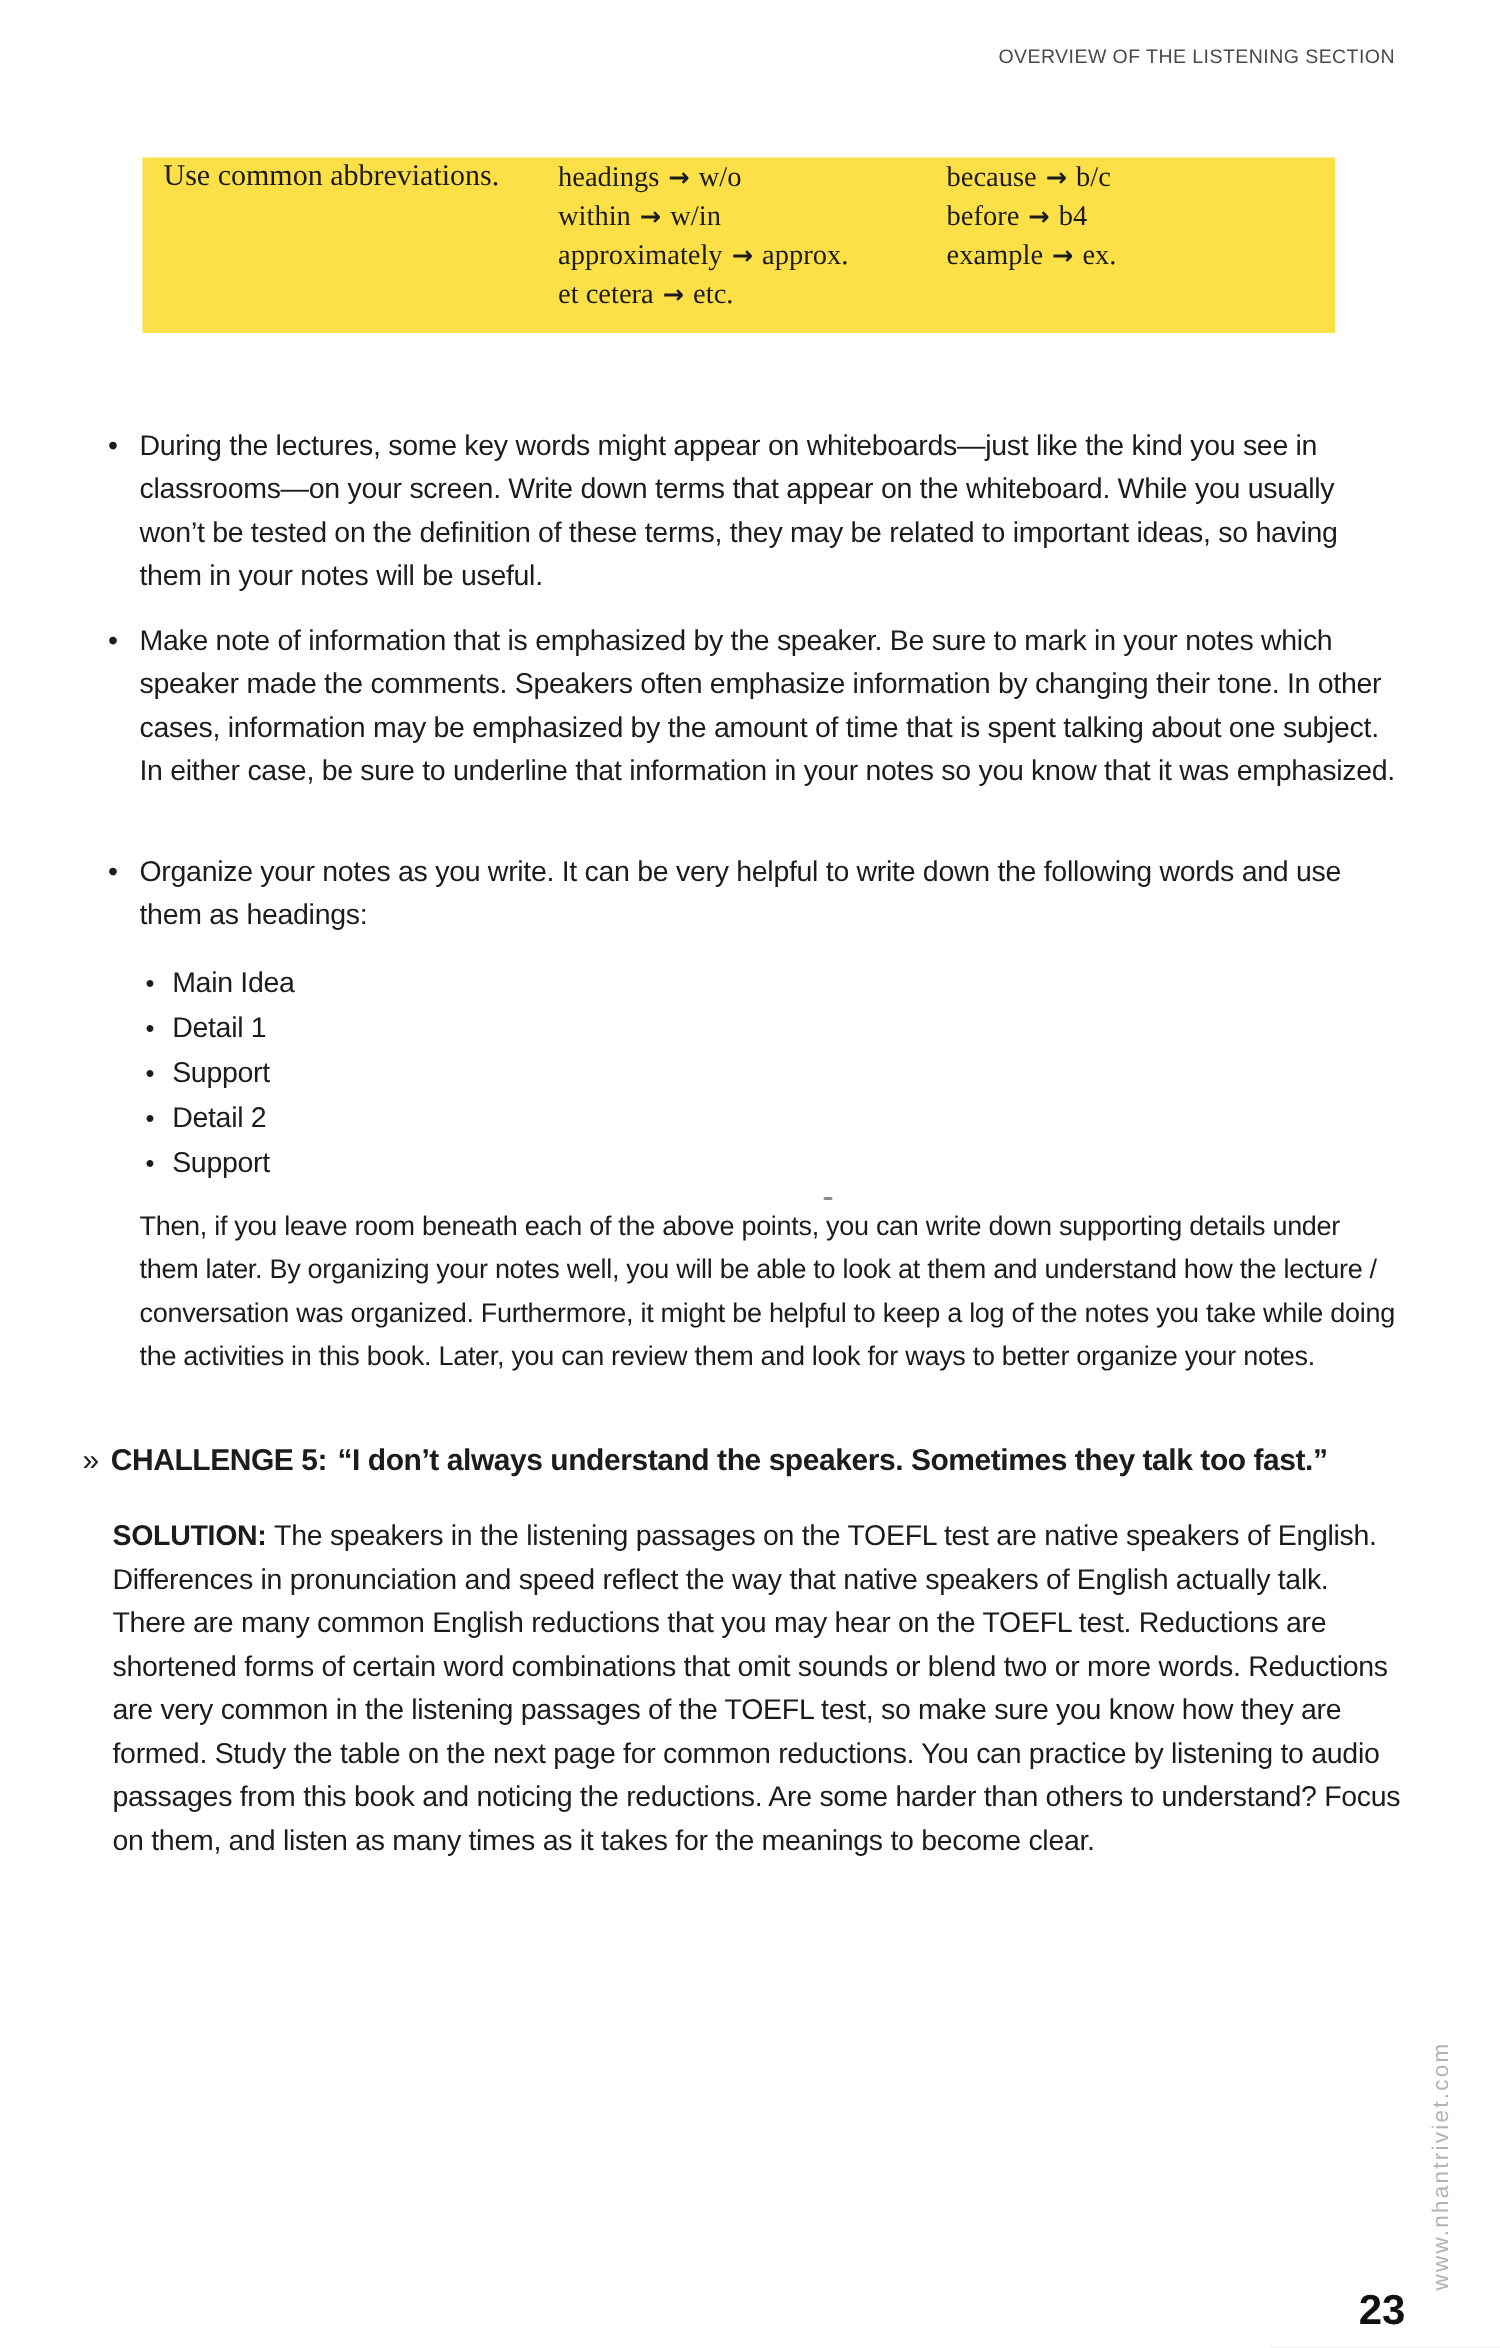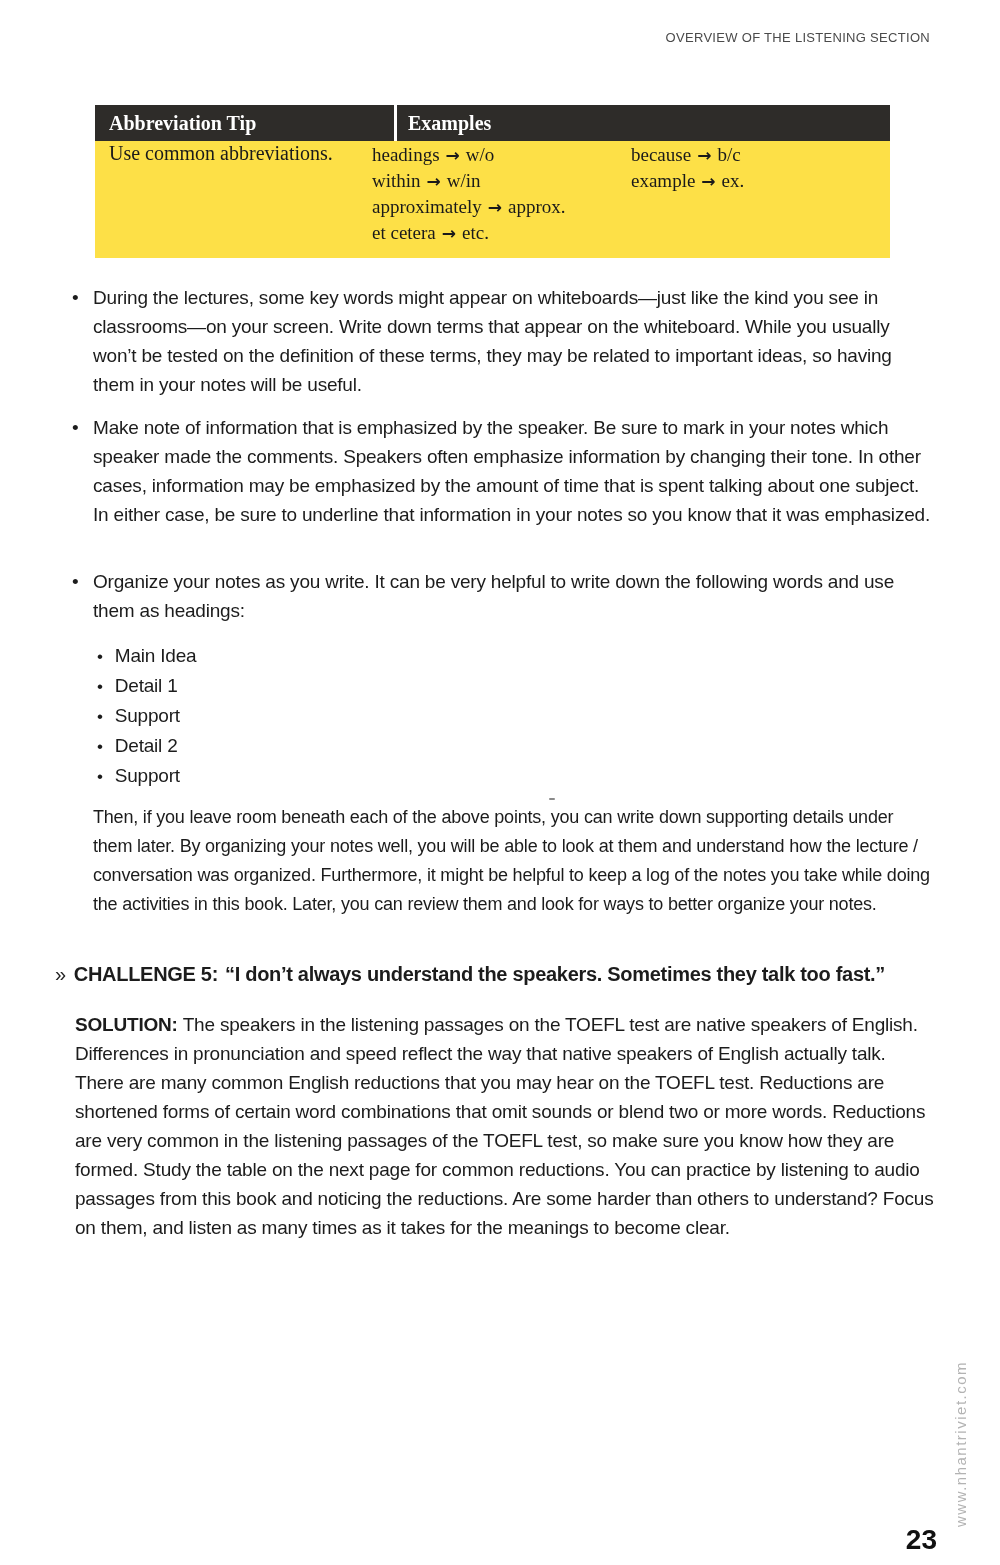--- a/index.html
+++ b/index.html
@@ -183,35 +183,32 @@
   }
 </style>
 </head>
 <body>
 
 <div class="page">
 
   <div class="running-header">OVERVIEW OF THE LISTENING SECTION</div>
 
   <div class="abbr-table">
-    <div class="t-head">
-      <div class="t-h1">Abbreviation Tip</div>
-      <div class="t-h2">Examples</div>
-    </div>
     <div class="t-body">
       <div class="t-c1">Use common abbreviations.</div>
       <div class="t-c2">
         <div class="ex-col">
           <div class="ex-line"><span>headings</span><span class="arrow">→</span><span>w/o</span></div>
           <div class="ex-line"><span>within</span><span class="arrow">→</span><span>w/in</span></div>
           <div class="ex-line"><span>approximately</span><span class="arrow">→</span><span>approx.</span></div>
           <div class="ex-line"><span>et cetera</span><span class="arrow">→</span><span>etc.</span></div>
         </div>
         <div class="ex-col">
           <div class="ex-line"><span>because</span><span class="arrow">→</span><span>b/c</span></div>
+          <div class="ex-line"><span>before</span><span class="arrow">→</span><span>b4</span></div>
           <div class="ex-line"><span>example</span><span class="arrow">→</span><span>ex.</span></div>
         </div>
       </div>
     </div>
   </div>
 
   <div class="bullet-item b1">
     <span class="bullet">•</span>
     <p>During the lectures, some key words might appear on whiteboards—just like the kind you see in classrooms—on your screen. Write down terms that appear on the whiteboard. While you usually won’t be tested on the definition of these terms, they may be related to important ideas, so having them in your notes will be useful.</p>
   </div>

